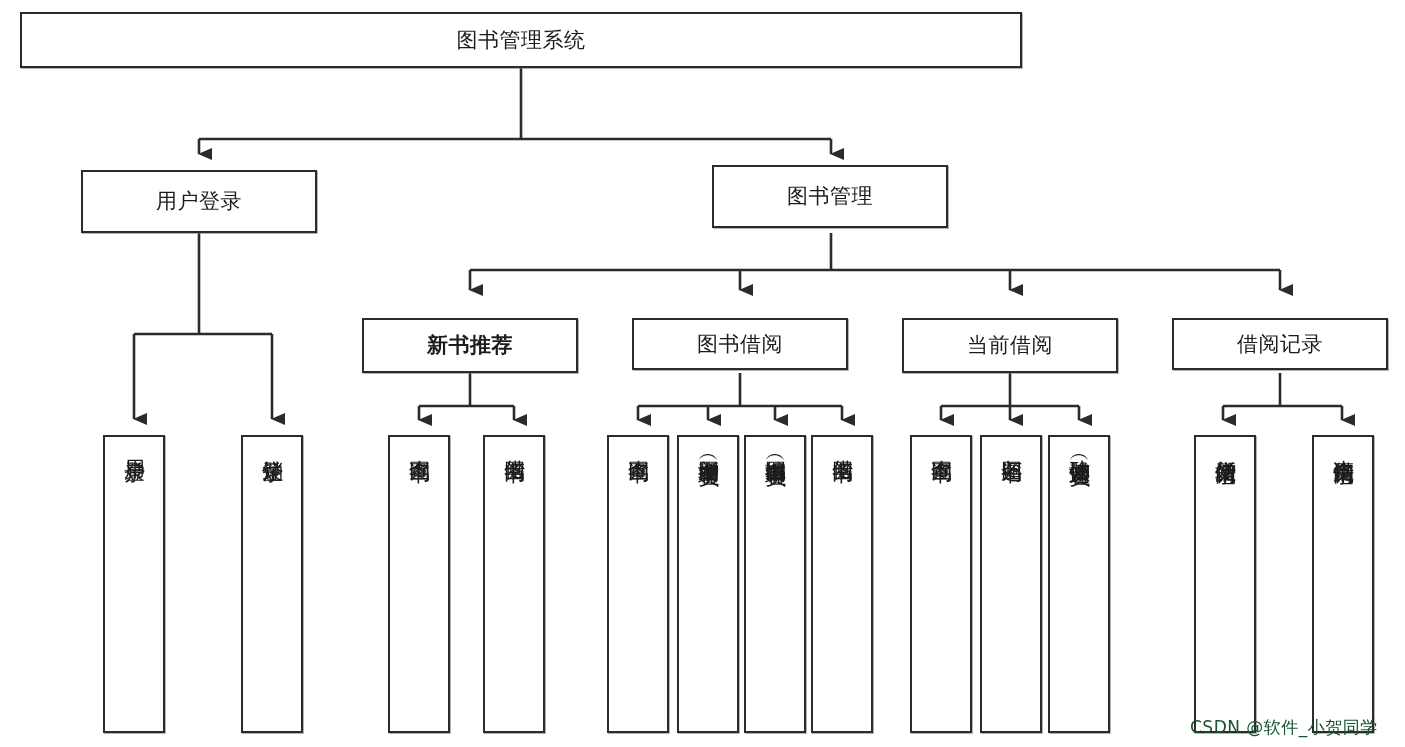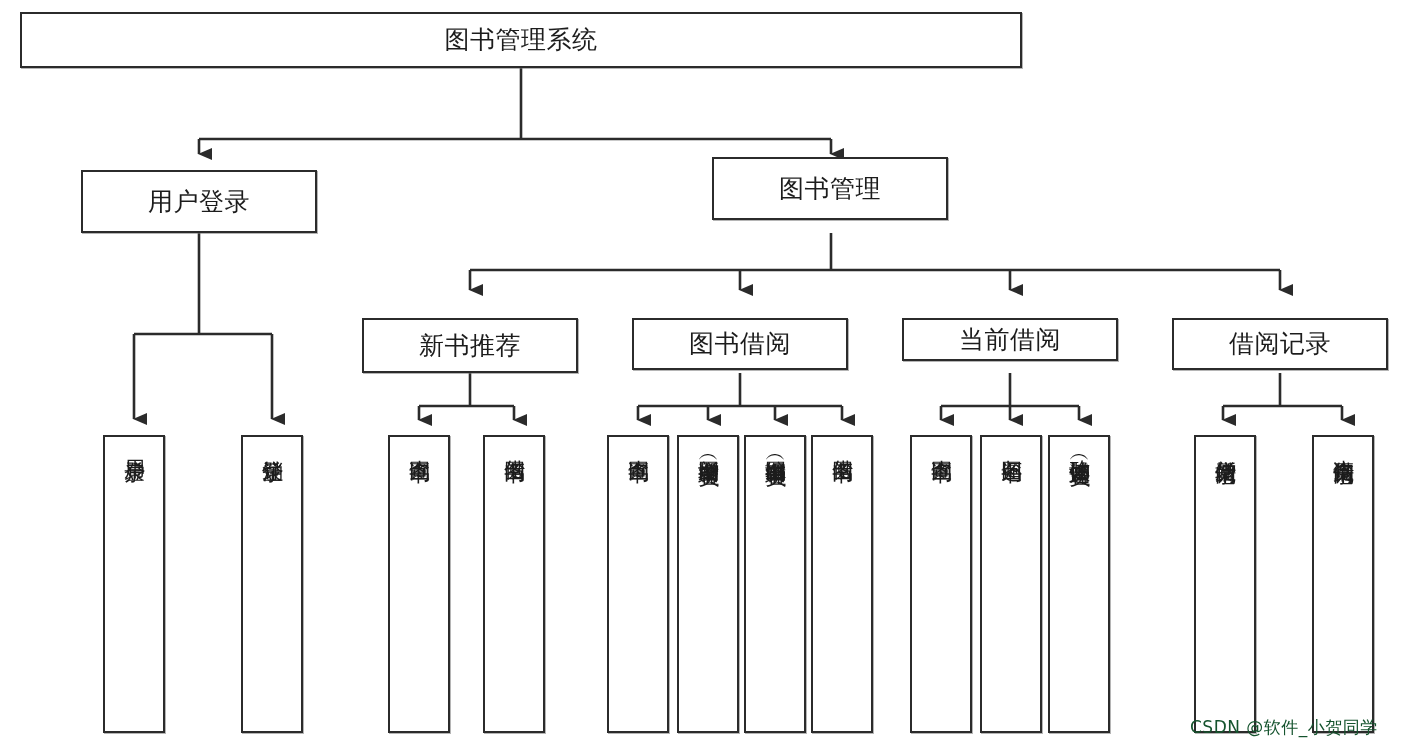--- a/index.html
+++ b/index.html
@@ -30,21 +30,21 @@
     box-sizing: border-box;
     background: #ffffff;
     border: 2px solid #2b2b2b;
     box-shadow: 1px 1px 0 0 rgba(120,120,120,0.55);
     display: flex;
     align-items: center;
     justify-content: center;
   }
   .node .lbl {
     color: #1c1c1c;
-    font-size: 25px;
+    font-size: 21px;
     line-height: 1.18;
     letter-spacing: 0.5px;
     white-space: nowrap;
     text-align: center;
   }
   .node.horiz .lbl {
     writing-mode: horizontal-tb;
   }
   .node.vert {
     align-items: flex-start;
@@ -124,31 +124,31 @@
     </g>
   </svg>
 
   <div class="node horiz" style="left:20px; top:12px; width:1002px; height:56px;">
     <span class="lbl">图书管理系统</span>
   </div>
 
   <div class="node horiz" style="left:81px; top:170px; width:236px; height:63px;">
     <span class="lbl">用户登录</span>
   </div>
-  <div class="node horiz" style="left:712px; top:157px; width:236px; height:63px;">
+  <div class="node horiz" style="left:712px; top:165px; width:236px; height:63px;">
     <span class="lbl">图书管理</span>
   </div>
 
-  <div class="node horiz" style="left:362px; top:318px; width:216px; height:55px;">
+  <div class="node horiz" style="left:362px; top:318px; width:216px; height:55px;font-weight:bold;">
     <span class="lbl">新书推荐</span>
   </div>
   <div class="node horiz" style="left:632px; top:318px; width:216px; height:52px;">
     <span class="lbl">图书借阅</span>
   </div>
-  <div class="node horiz" style="left:902px; top:318px; width:216px; height:43px;">
+  <div class="node horiz" style="left:902px; top:318px; width:216px; height:55px;">
     <span class="lbl">当前借阅</span>
   </div>
   <div class="node horiz" style="left:1172px; top:318px; width:216px; height:52px;">
     <span class="lbl">借阅记录</span>
   </div>
 
   <div class="node vert" style="left:103px; top:435px; width:62px; height:298px;">
     <span class="lbl">用户登录</span>
   </div>
   <div class="node vert" style="left:241px; top:435px; width:62px; height:298px;">

